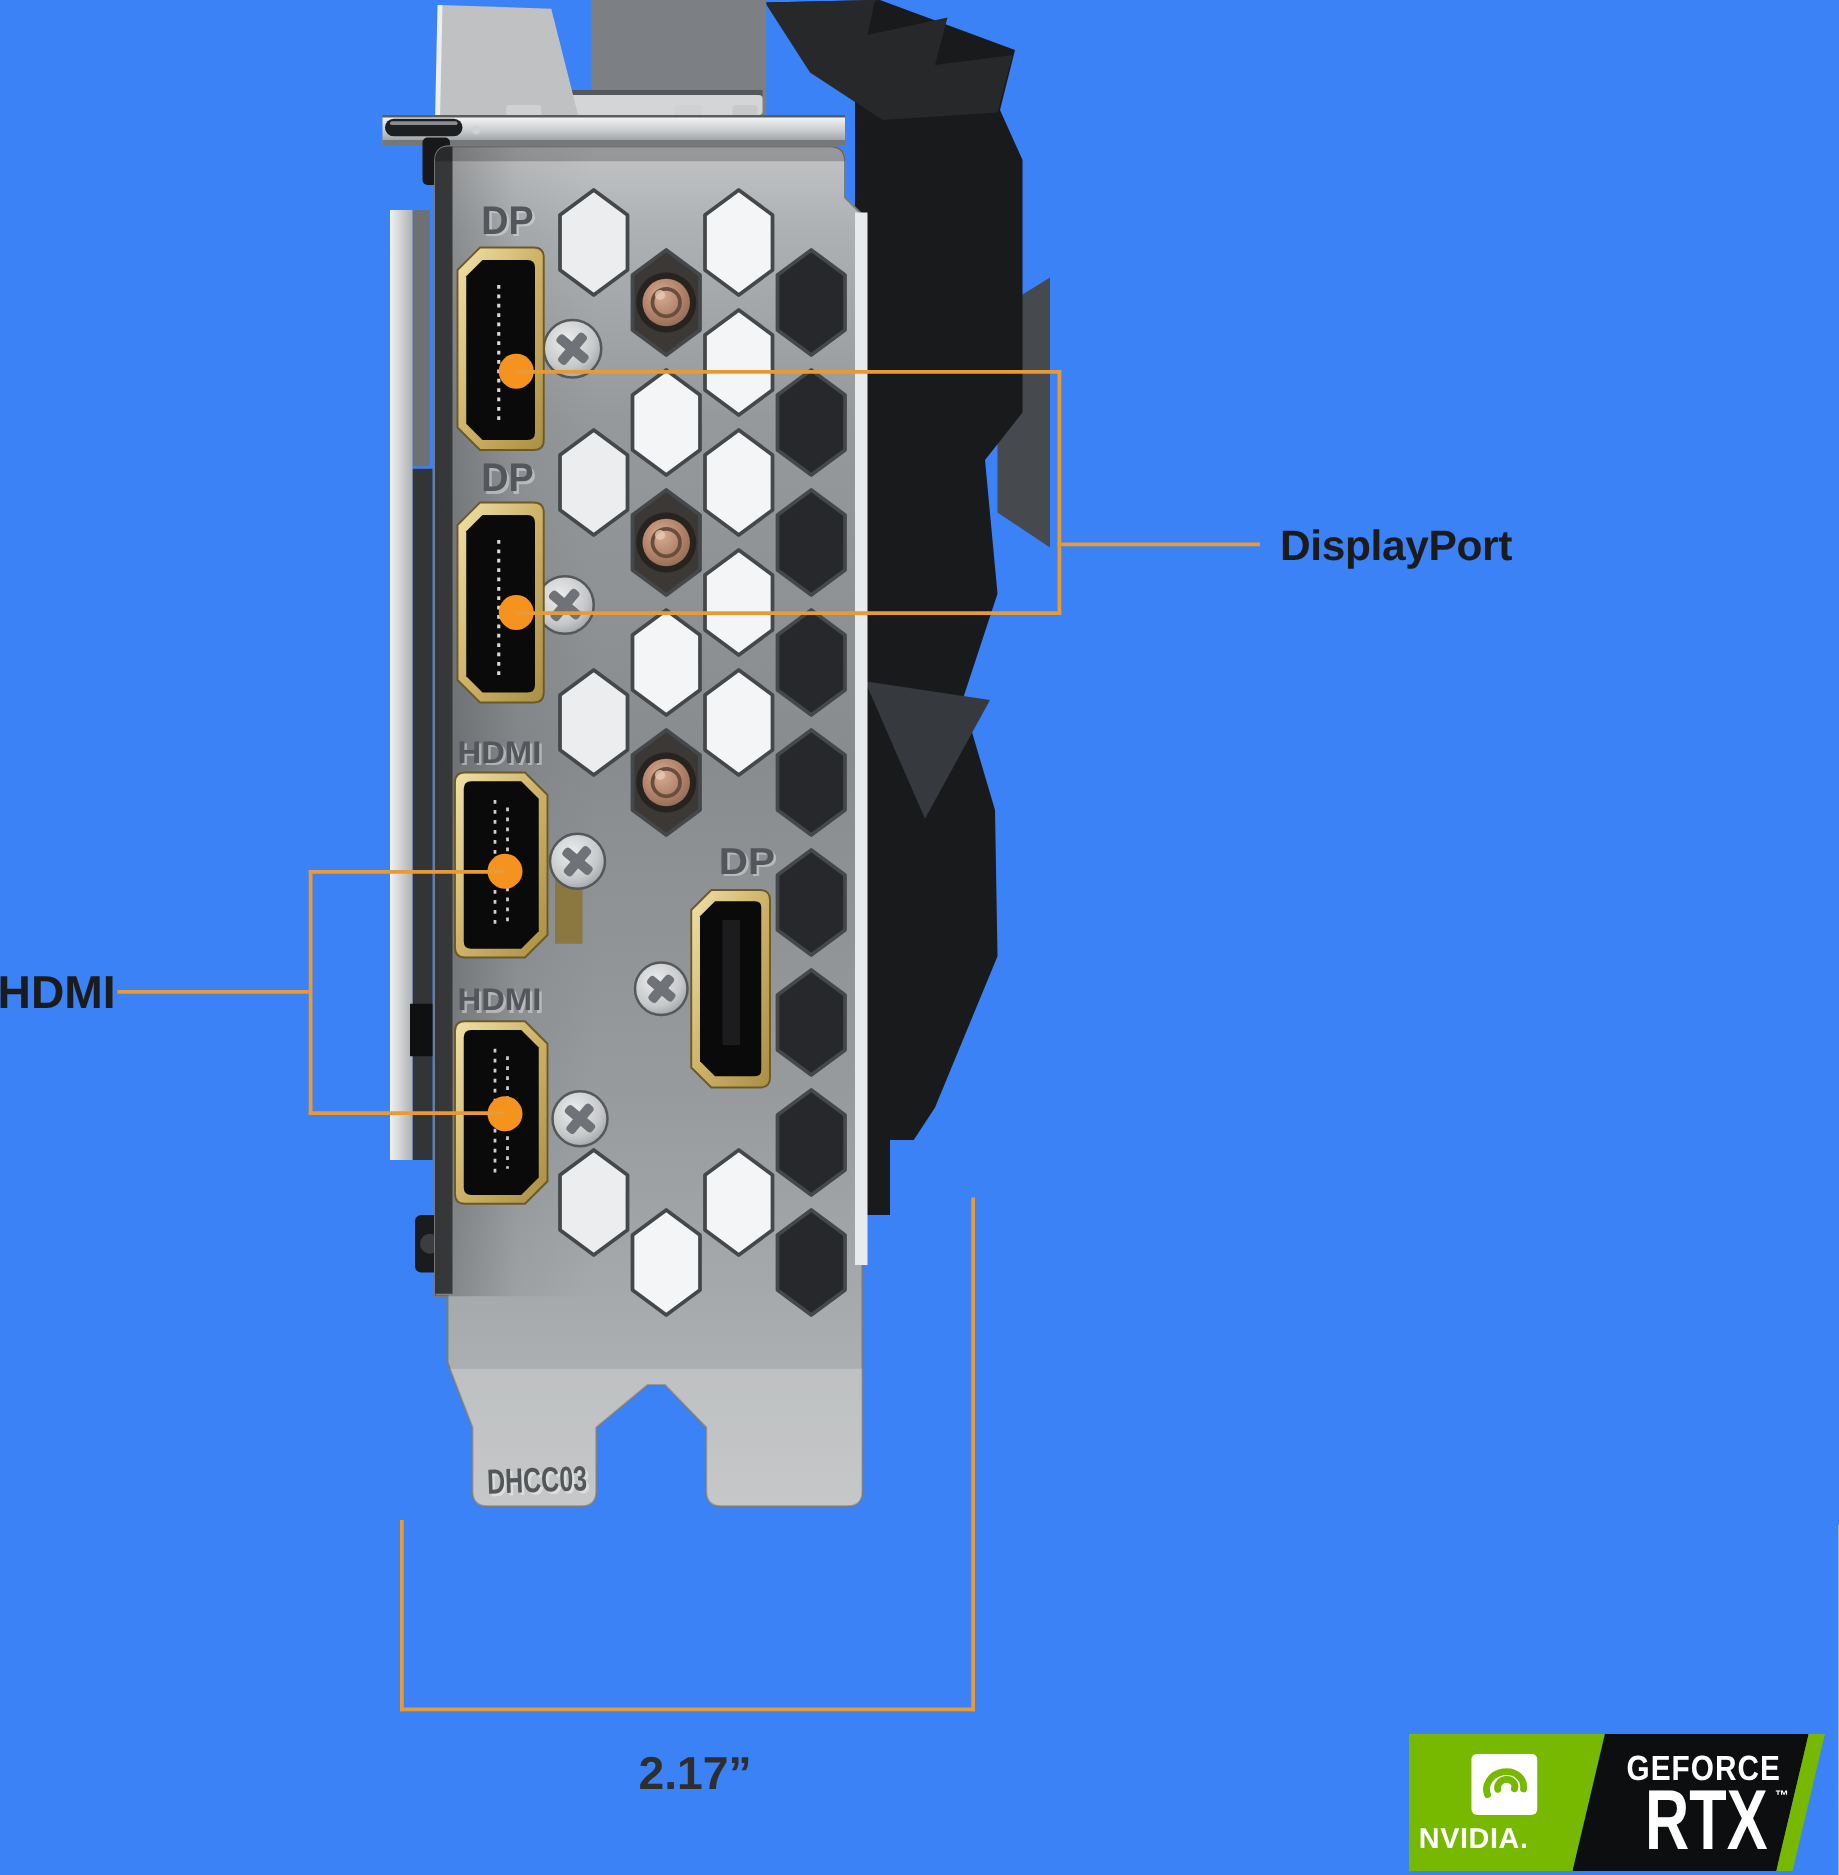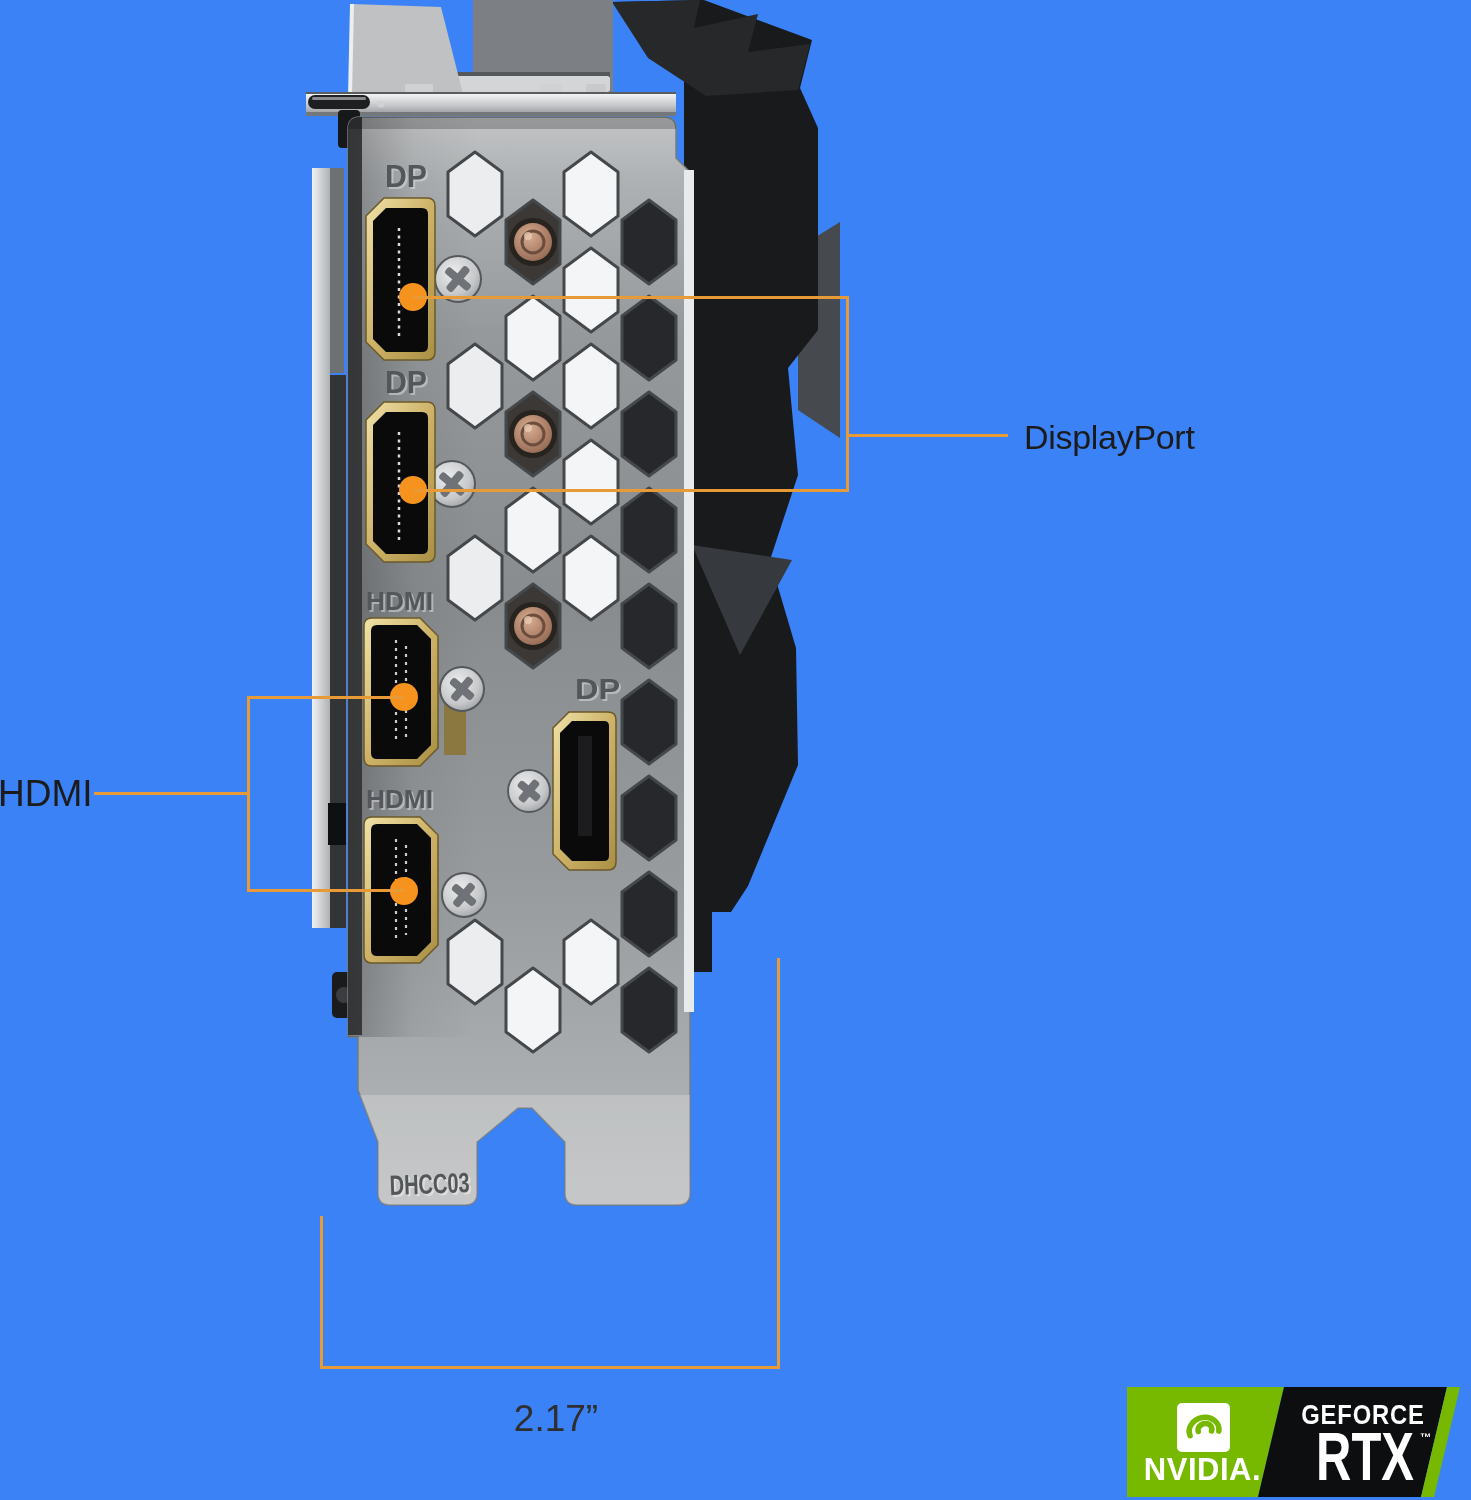--- a/index.html
+++ b/index.html
@@ -2,33 +2,33 @@
 <html><head>
 <meta charset="utf-8">
 <style>
   html,body{margin:0;padding:0;background:#fff;}
   #stage{position:relative;width:1471px;height:1500px;background:#3b82f6;overflow:hidden;
          font-family:"Liberation Sans",sans-serif;}
   #photo{position:absolute;left:0;top:0;}
   
   .cline{position:absolute;background:#E79A35;}
   .cdot{position:absolute;width:28px;height:28px;border-radius:50%;background:#F6921E;}
-  .clabel{position:absolute;font-weight:normal;color:#1b1b1b;white-space:nowrap;}
+  .clabel{position:absolute;font-weight:bold;color:#1b1b1b;white-space:nowrap;}
   #displayport-label{left:1024px;top:417px;font-size:34px;line-height:40px;letter-spacing:-0.3px;}
   #hdmi-label{left:-2px;top:773px;font-size:37px;line-height:42px;}
   #dimension-label{left:456px;top:1399px;width:200px;text-align:center;font-size:37px;line-height:40px;color:#2e2e2e;}
   
   #badge{position:absolute;left:1127px;top:1387px;width:348px;height:110px;}
   .badge-part{position:absolute;inset:0;}
   #badge-green{background:#76B900;clip-path:polygon(0px 0px,157px 0px,131px 110px,0px 110px);}
   #badge-black{background:#0d0e0f;clip-path:polygon(157px 0px,320px 0px,294px 110px,131px 110px);}
   #badge-stripe{background:#76B900;clip-path:polygon(320px 0px,333px 0px,307px 110px,294px 110px);}
   #nvidia-logo{position:absolute;left:50px;top:16px;}
-  #nvidia-wordmark{position:absolute;left:8px;top:70px;width:126px;text-align:right;
-     color:#fff;font-weight:bold;font-size:31px;line-height:26px;letter-spacing:0.5px;}
+  #nvidia-wordmark{position:absolute;left:8px;top:70px;width:126px;text-align:left;
+     color:#fff;font-weight:bold;font-size:23px;line-height:26px;letter-spacing:0.5px;}
   #geforce-label{position:absolute;left:160px;top:13px;width:152px;text-align:center;color:#fff;
      font-weight:bold;font-size:28px;line-height:30px;letter-spacing:1px;transform:scaleX(.85);}
   #rtx-label{position:absolute;left:162px;top:38px;width:152px;text-align:center;color:#fff;
      font-weight:bold;font-size:68px;line-height:62px;transform:scaleX(.72);}
   #tm-mark{position:absolute;left:293px;top:44px;color:#fff;font-size:11px;font-weight:bold;}
 </style>
 </head>
 <body>
 
 <div id="stage">

